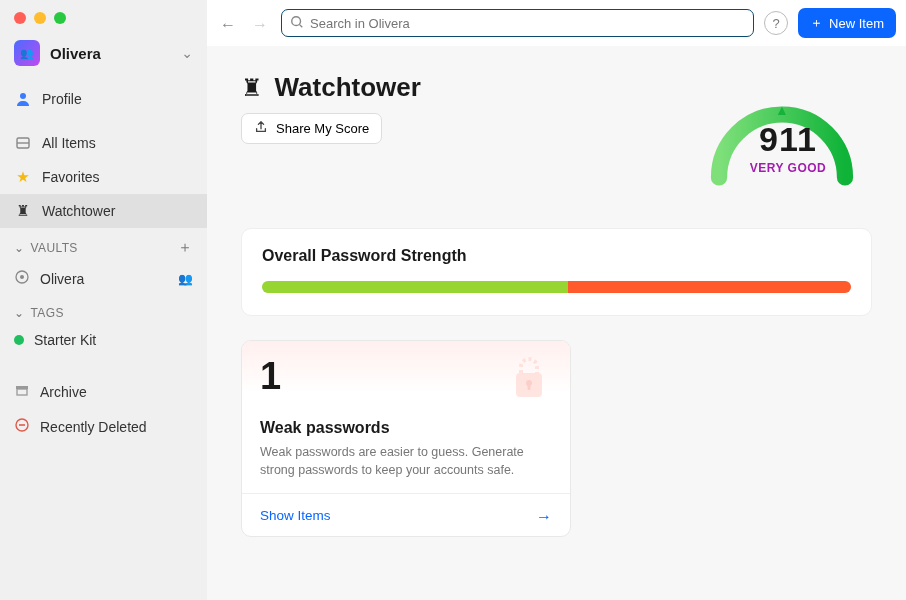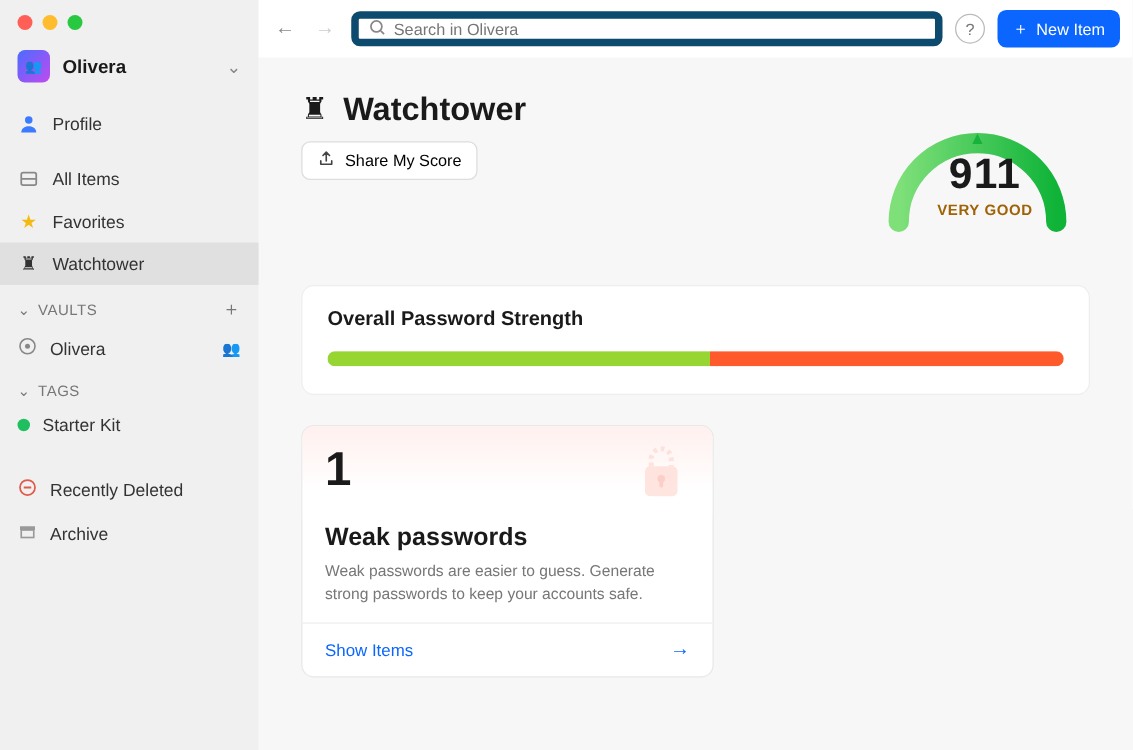--- a/index.html
+++ b/index.html
@@ -37,58 +37,58 @@
   .vault-icon { color:#888; }
   .share-mini { margin-left:auto; color:#bbb; font-size:12px; }
 
   .tag-dot { width:10px; height:10px; border-radius:50%; background:#1fbf5f; display:inline-block; }
 
   
   .main { flex:1; display:flex; flex-direction:column; background:#f7f7f7; height:100%; }
   .topbar { display:flex; align-items:center; gap:10px; padding:8px 10px; background:#fff; }
   .navbtn { width:22px; height:22px; display:flex;align-items:center;justify-content:center; color:#888; cursor:pointer; font-size:16px; }
   .navbtn.disabled { color:#ccc; }
-  .search { flex:1; height:28px; border:6px solid #0c4a6e; border-radius:7px; display:flex; align-items:center; padding:0 8px; gap:6px; background:#fff; }
+  .search { flex:1; height:28px; border:1px solid #0c4a6e; border-radius:7px; display:flex; align-items:center; padding:0 8px; gap:6px; background:#fff; }
   .search input { border:none; outline:none; flex:1; font-size:13px; background:transparent; }
   .help-btn { width:24px;height:24px;border:1.5px solid #bbb;border-radius:50%;display:flex;align-items:center;justify-content:center;color:#777;cursor:pointer;font-size:13px;}
   .newitem { background:#0a66ff; color:#fff; border:none; border-radius:7px; padding:6px 12px; font-size:13px; font-weight:500; display:flex; gap:6px; align-items:center; cursor:pointer;}
 
   .content { padding: 26px 34px; overflow:auto; flex:1; }
 
   .header-row { display:flex; align-items:flex-start; gap:24px; }
   .header-left { flex:1; }
   .title-row { display:flex; align-items:center; gap:12px; margin-bottom:10px;}
   .title-row h1 { font-size:26px; font-weight:700; }
   .tower-icon { font-size:24px; }
   .subtitle { color:#777; font-size:13px; line-height:1.5; max-width:470px; margin-bottom:14px;}
   .share-btn { border:1px solid #ddd; background:#fff; border-radius:7px; padding:6px 12px; font-size:13px; display:inline-flex; gap:8px; align-items:center; cursor:pointer;}
 
   
   .gauge { width:180px; height:130px; position:relative; }
   .gauge svg { width:100%; height:100%; }
   .gauge-text { position:absolute; top:48px; left:12px; right:0; text-align:center; }
   .gauge-pointer { position:absolute; top:30px; left:0; right:0; text-align:center; color:#17b23c; font-size:14px; }
   .gauge-score { font-size:34px; font-weight:700; letter-spacing:1px; }
-  .gauge-label { font-size:12px; font-weight:600; letter-spacing:.5px; color:#a16207; margin-top:2px; }
+  .gauge-label { font-size:12px; font-weight:600; letter-spacing:.5px; color:#a21caf; margin-top:2px; }
 
   
   .card { background:#fff; border:1px solid #eee; border-radius:10px; margin-top:26px; }
   .strength-card { padding:18px 20px 22px; }
   .strength-title { font-size:16px; font-weight:700; margin-bottom:16px; }
   .strength-bar { height:12px; border-radius:7px; overflow:hidden; display:flex; background:#eee;}
   .sb-good { background:#97d533; }
   .sb-bad { background:#ff5a2b; }
 
   .issues-row { display:flex; gap:20px; margin-top:24px; }
   .issue-card { width:330px; background:#fff; border:1px solid #e8e8e8; border-radius:10px; overflow:hidden; }
   .issue-top { position:relative; padding:14px 18px 10px; background:linear-gradient(180deg,#fff0ee 0%,#ffffff 70%); min-height:74px;}
   .issue-count { font-size:38px; font-weight:700; }
   .issue-lock { position:absolute; right:18px; top:10px; opacity:.6; }
   .issue-body { padding:4px 18px 14px; }
-  .issue-title { font-size:20px; font-weight:700; margin-bottom:6px; }
+  .issue-title { font-size:16px; font-weight:700; margin-bottom:6px; }
   .issue-desc { font-size:12.5px; color:#777; line-height:1.45; }
   .issue-footer { border-top:1px solid #eee; padding:12px 18px; display:flex; align-items:center; justify-content:space-between; color:#0a66ff; font-size:13.5px; cursor:pointer;}
   .issue-footer .arrow { font-size:16px; }
 
 </style>
 </head>
 <body>
 
 <div class="sidebar">
   <div class="traffic">
@@ -159,34 +159,34 @@
   </div>
   <div class="vault-item">
     <span class="tag-dot"></span>
     <span>Starter Kit</span>
   </div>
 
   <div style="height:18px"></div>
   <div class="vault-item">
     <span class="vault-icon">
       <svg width="16" height="16" viewBox="0 0 16 16">
+          <rect x="2" y="4" width="12" height="3" fill="#999"></rect>
+          <rect x="3" y="7" width="10" height="6" fill="none" stroke="#999" stroke-width="1.3"></rect>
+        </svg>
+    </span>
+    <span>Archive</span>
+  </div>
+  <div class="vault-item">
+    <span class="vault-icon">
+      <svg width="16" height="16" viewBox="0 0 16 16">
           <circle cx="8" cy="8" r="6" fill="none" stroke="#e05a4a" stroke-width="1.4"></circle>
           <line x1="5" y1="8" x2="11" y2="8" stroke="#e05a4a" stroke-width="1.6"></line>
         </svg>
     </span>
     <span>Recently Deleted</span>
-  </div>
-  <div class="vault-item">
-    <span class="vault-icon">
-      <svg width="16" height="16" viewBox="0 0 16 16">
-          <rect x="2" y="4" width="12" height="3" fill="#999"></rect>
-          <rect x="3" y="7" width="10" height="6" fill="none" stroke="#999" stroke-width="1.3"></rect>
-        </svg>
-    </span>
-    <span>Archive</span>
   </div>
 </div>
 
 <div class="main">
   <div class="topbar">
     <span class="navbtn">←</span>
     <span class="navbtn disabled">→</span>
     <div class="search">
       <span style="color:#888">
         <svg width="14" height="14" viewBox="0 0 16 16">

